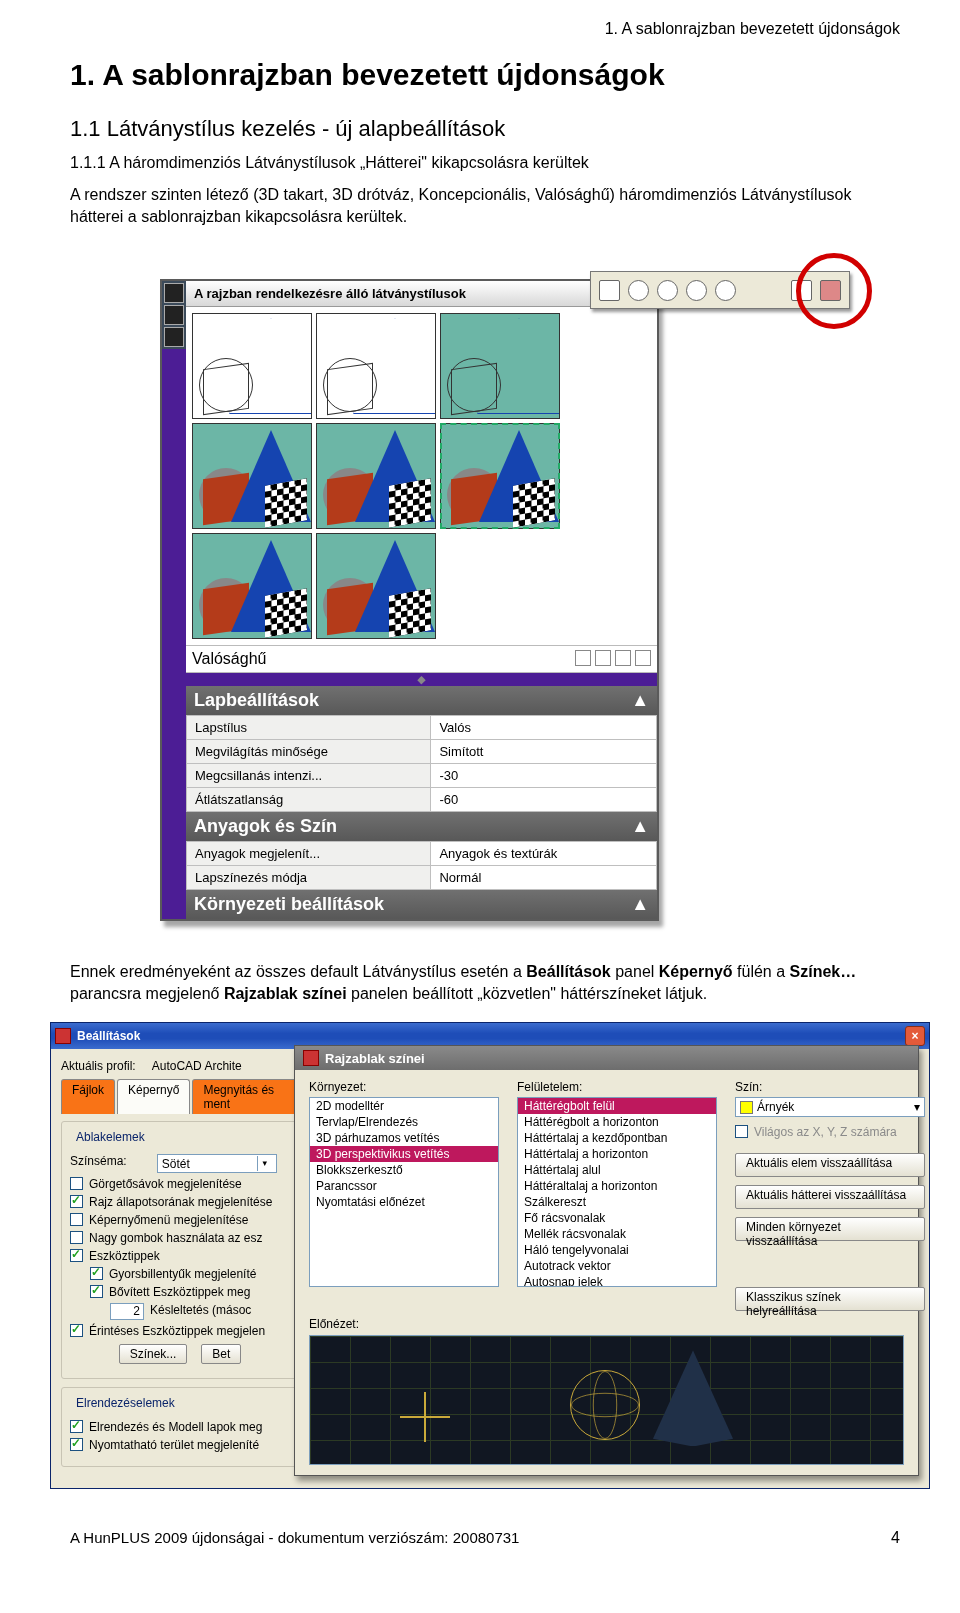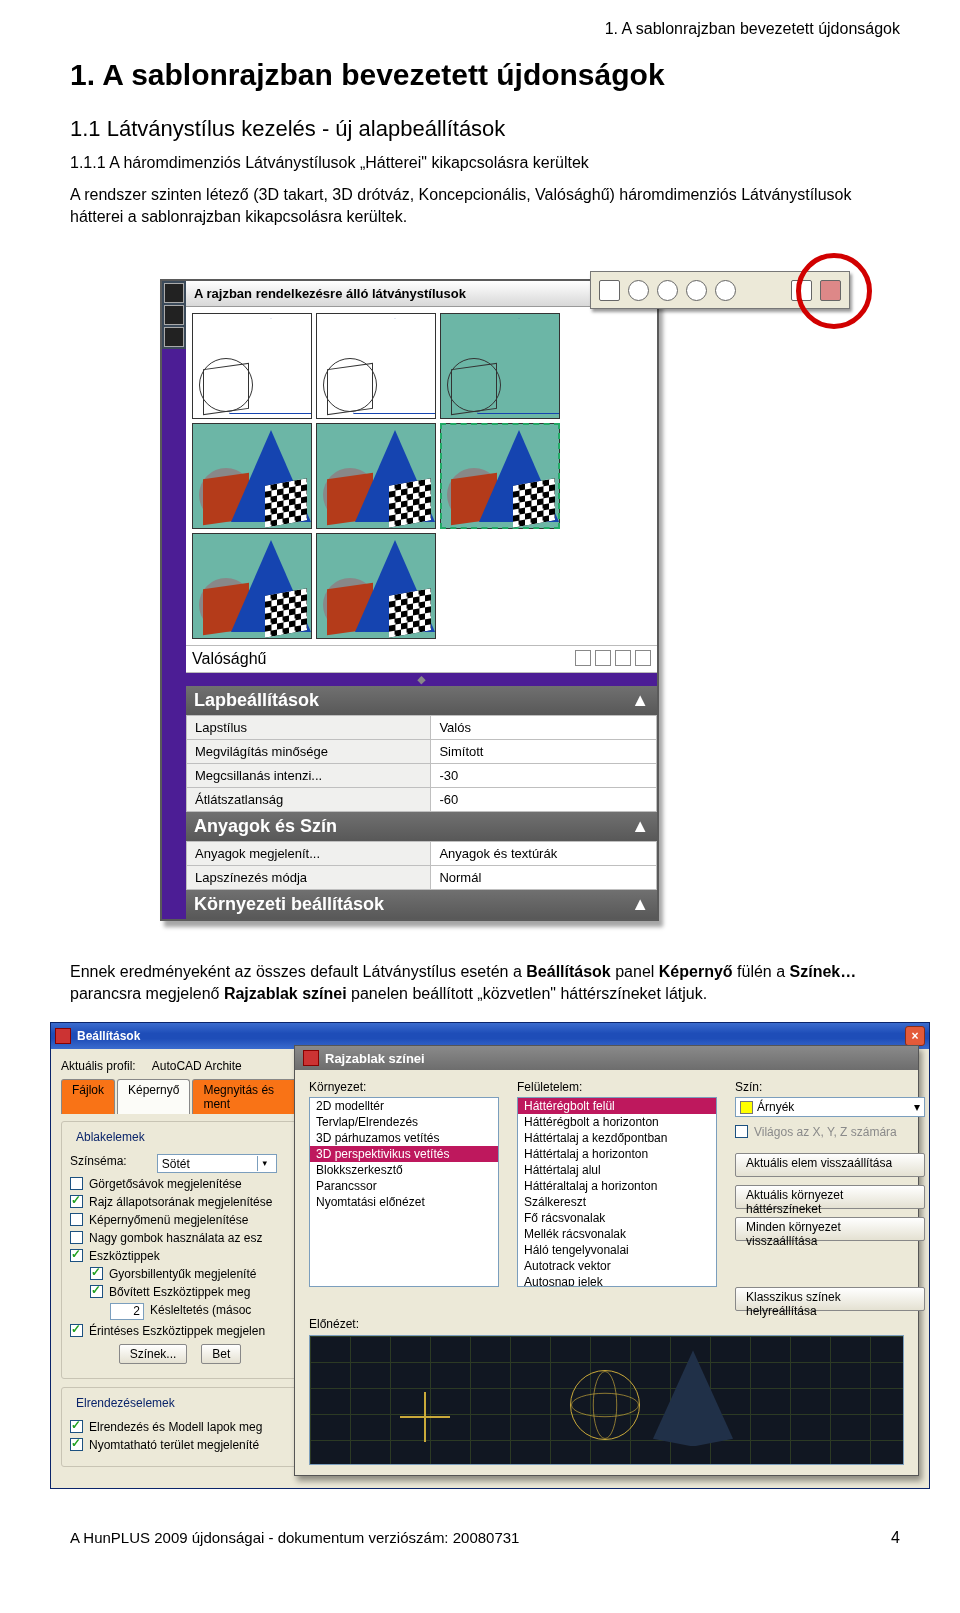--- a/index.html
+++ b/index.html
@@ -533,21 +533,21 @@
                   <span class="sw-y"></span>
                   <span>Árnyék</span>
                   <span style="margin-left:auto">▾</span>
                 </div>
               <div class="row disabled" style="margin-top:8px">
                   <span class="cb"></span>
                   <span>Világos az X, Y, Z számára</span>
                 </div>
               <div class="side-btns" style="margin-top:14px">
                 <span class="btn">Aktuális elem visszaállítása</span>
-                <span class="btn">Aktuális környezet háttérszíneket</span>
+                <span class="btn">Aktuális hátterei visszaállítása</span>
                 <span class="btn">Minden környezet visszaállítása</span>
                 <div style="height:30px"></div>
                 <span class="btn">Klasszikus színek helyreállítása</span>
               </div>
             </div>
           </div>
           <div style="padding:0 14px;font-size:12px">Előnézet:</div>
           <div class="preview">
             <div class="grid"></div>
             <div class="obj cross"></div>

